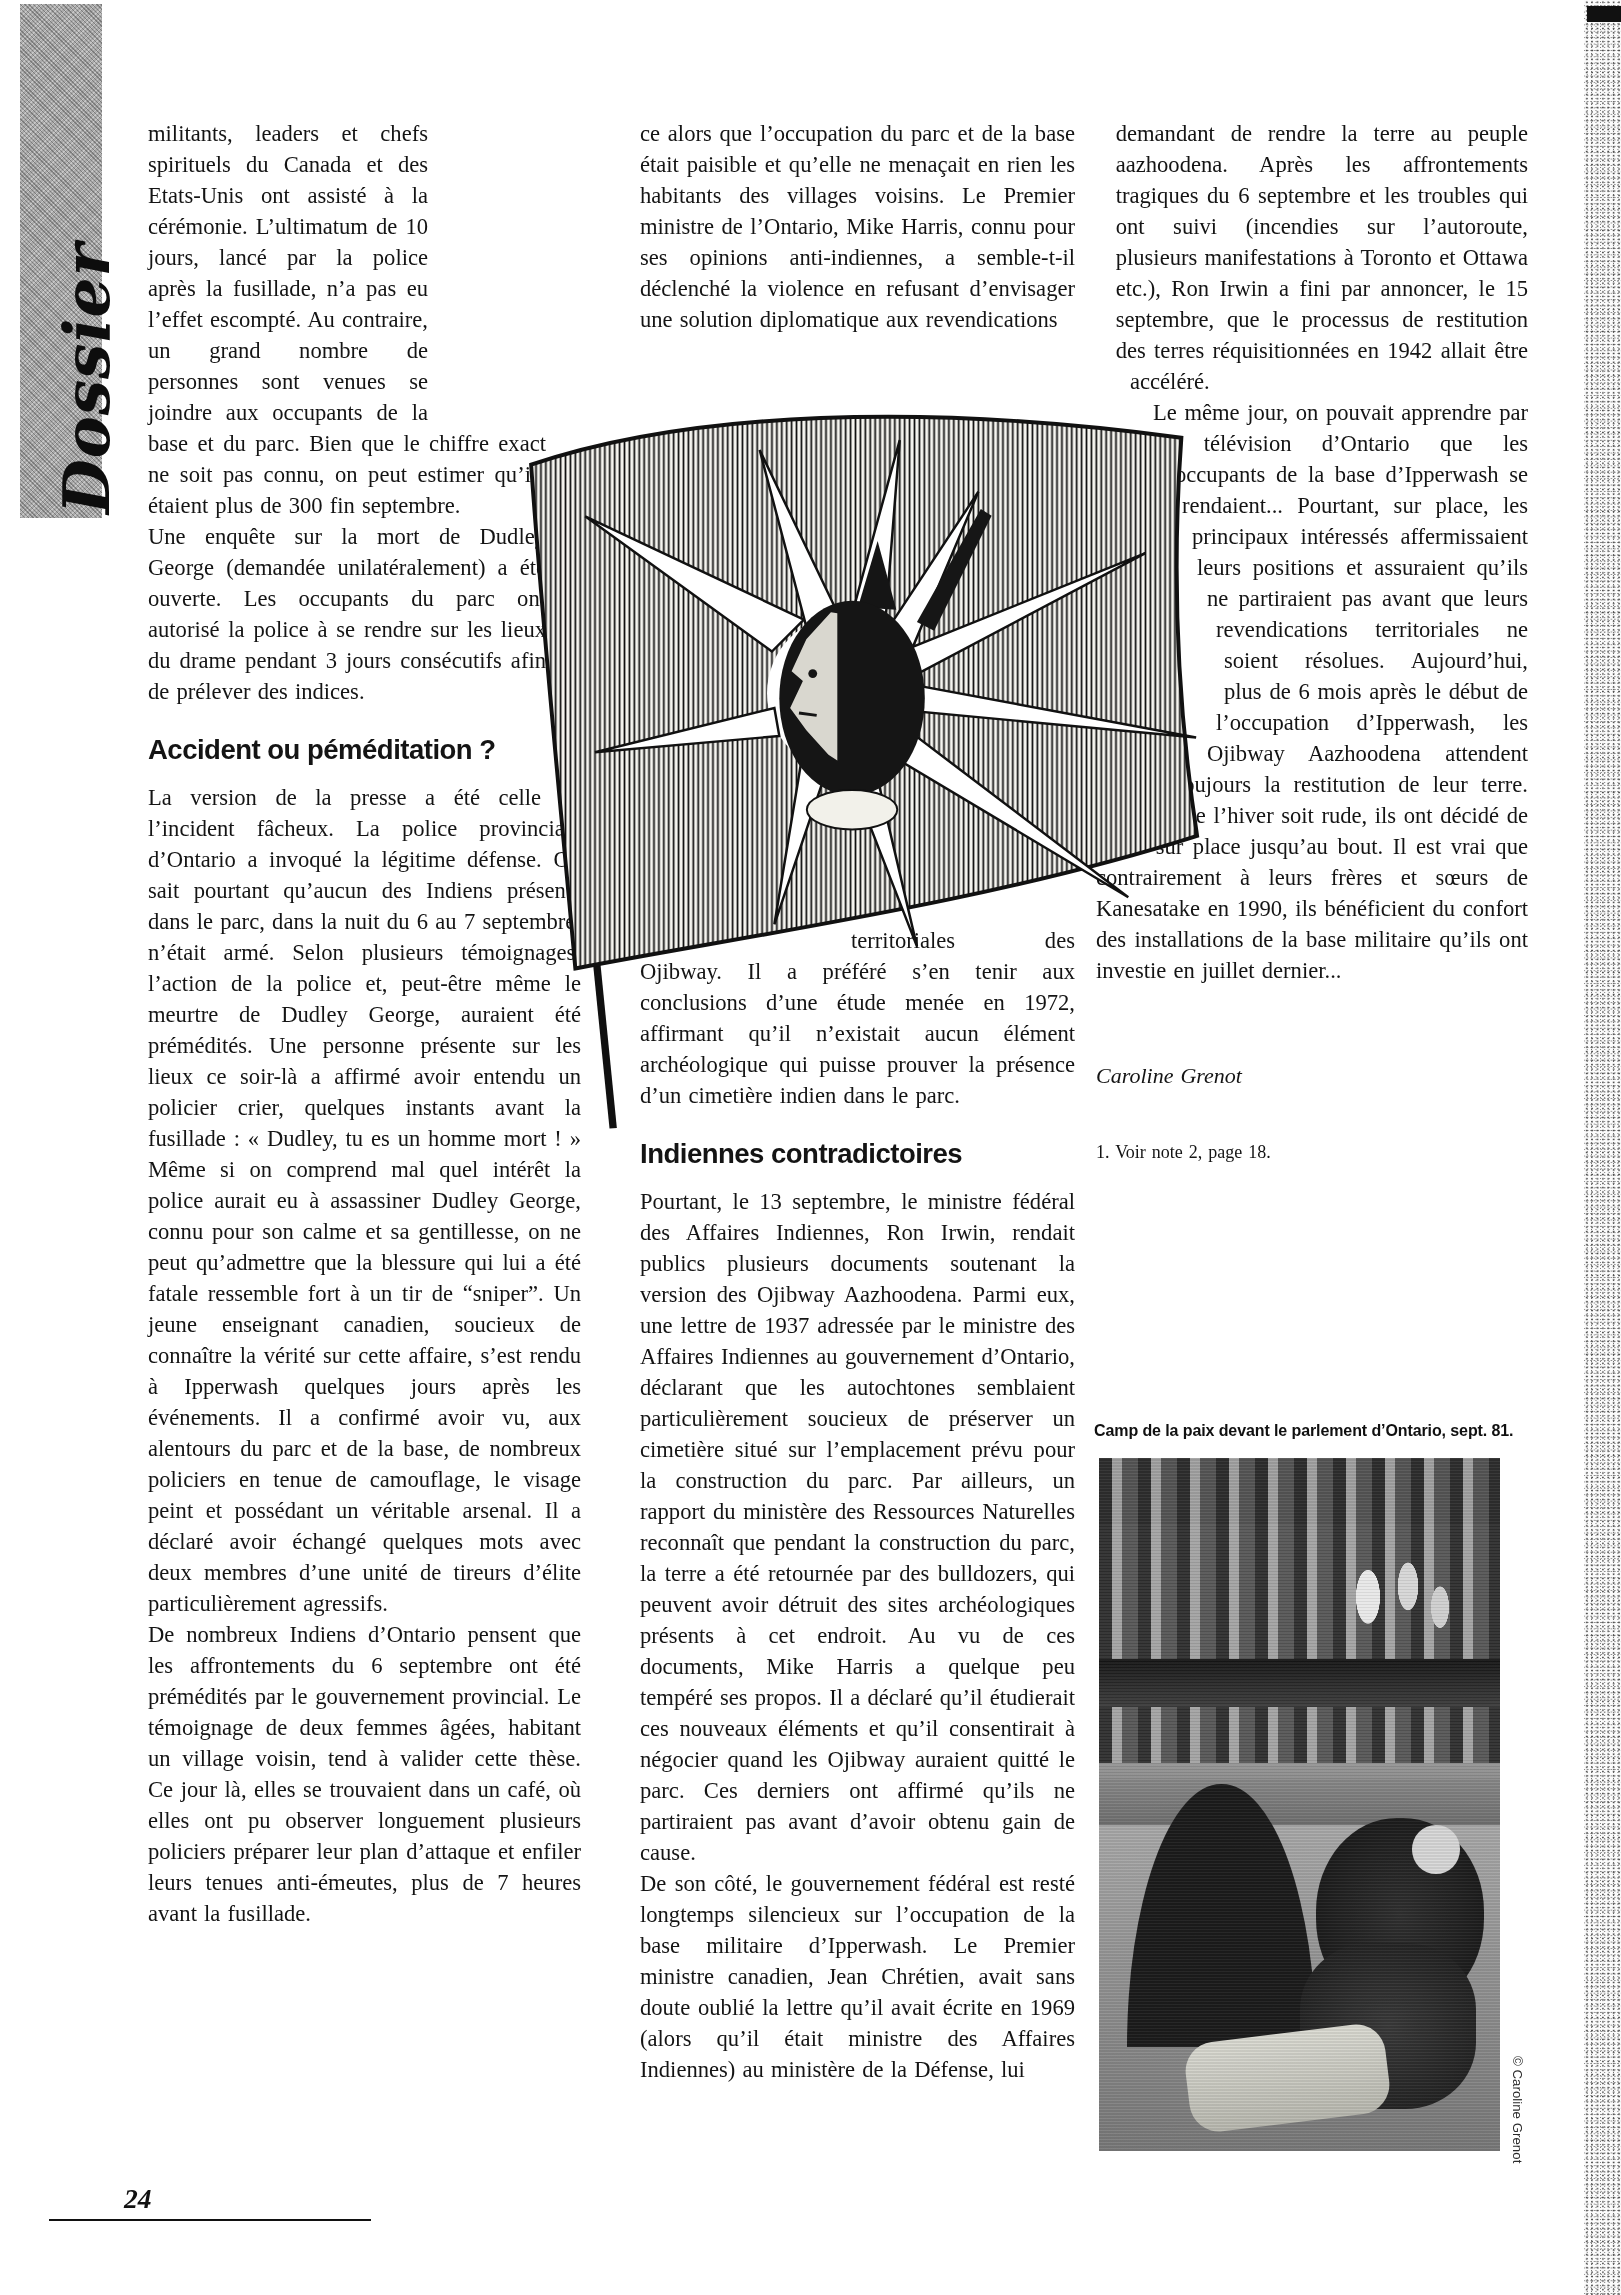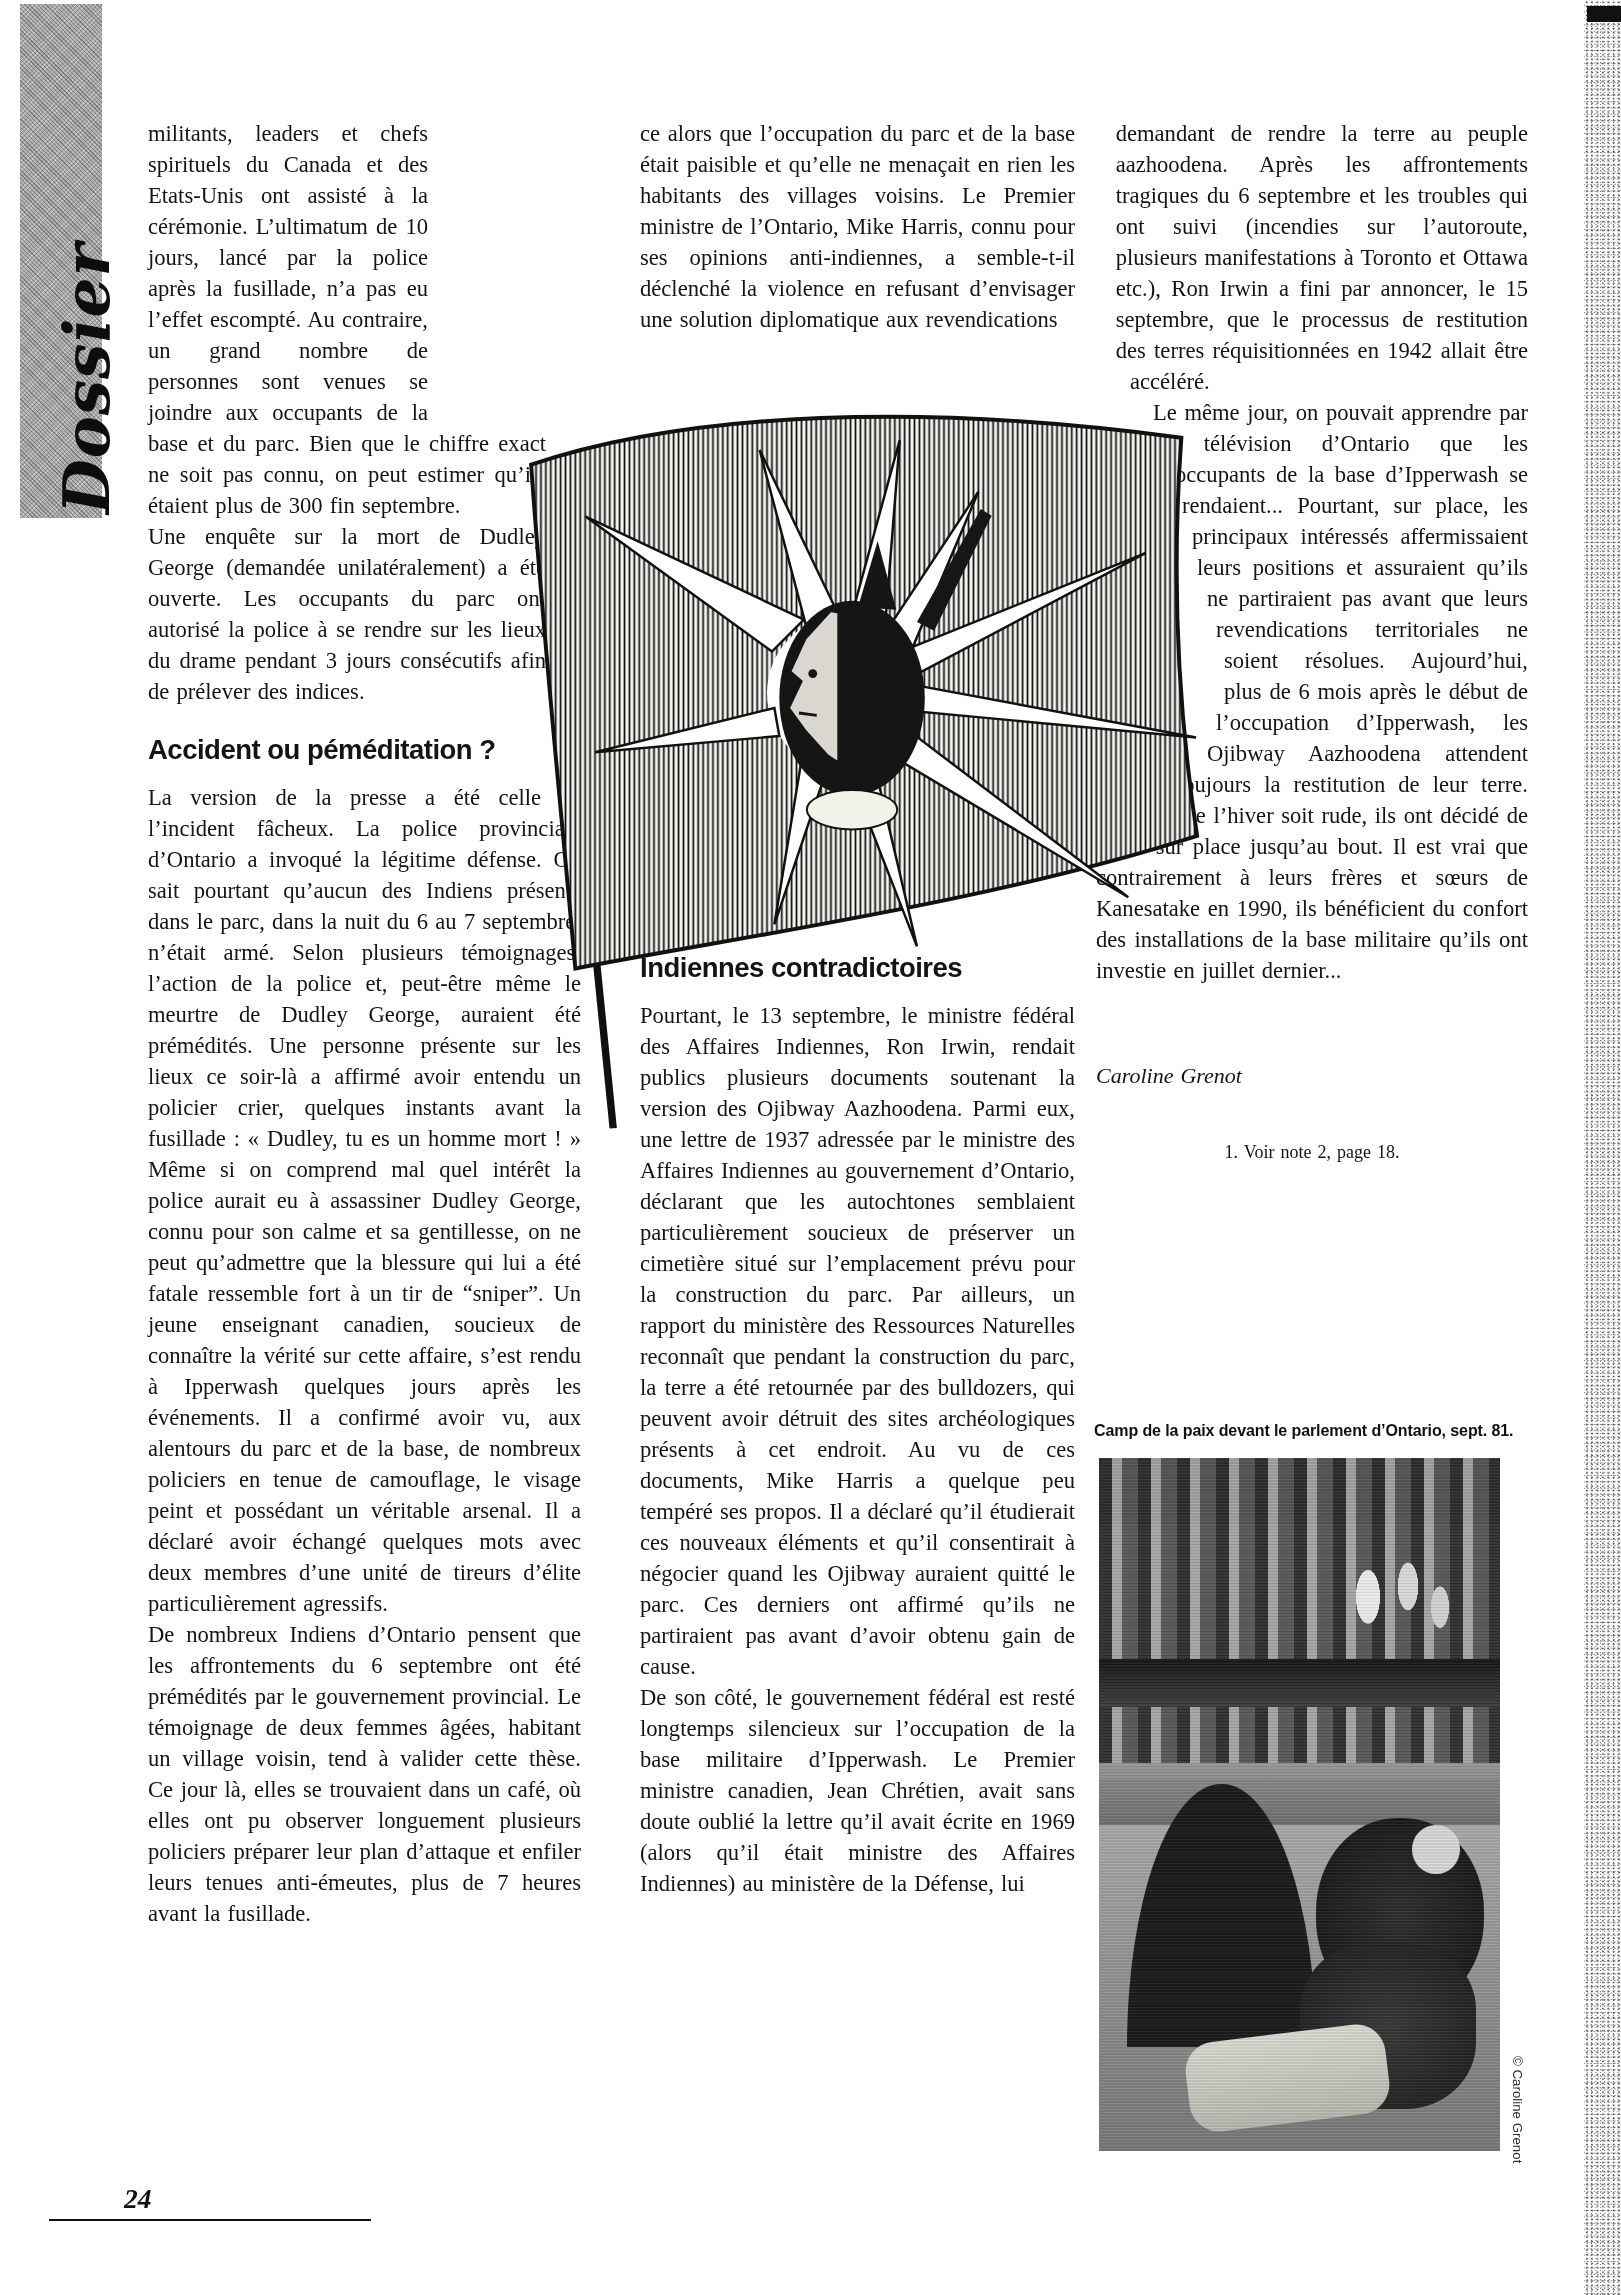--- a/index.html
+++ b/index.html
@@ -38,21 +38,21 @@
   .f2{width:35px;height:246px;}
   .s{height:31px;}
   .s1{width:19.7px;margin-top:216px;} .s2{width:19.7px;} .s3{width:34px;} .s4{width:57px;}
   .s5{width:61px;} .s6{width:79px;} .s7{width:86px;} .s8{width:96px;}
   .s9{width:101px;} .s10{width:111px;} .s11{width:120px;} .s12{width:128px;}
   .s13{width:120px;} .s14{width:111px;} .s15{width:81px;} .s16{width:27px;}
   .flag-gap{height:590px;}
   .indent-first{text-indent:211px;}
   .author{font-style:italic;font-size:22px;margin-top:74px !important;text-align:left;}
   .sources{font-style:italic;font-size:20.7px;line-height:28px;margin-top:14.8px !important;}
-  .notes{margin-top:49px;font-size:18px;line-height:24.6px;text-align:center;}
+  .notes{margin-top:49px;font-size:18px;line-height:24.6px;text-align:left;}
   .notes p{margin:0 0 3.9px 0;}
   
   .flag-wrap{position:absolute;left:484px;top:391px;width:743px;height:752px;}
   
   .photo-caption{
     position:absolute;left:1094px;top:1422px;width:438px;
     font-family:"Liberation Sans",sans-serif;font-weight:bold;font-size:16px;
     letter-spacing:-0.1px;white-space:nowrap;color:#101010;
   }
   .photo{
@@ -120,20 +120,21 @@
   <p>militants, leaders et chefs spirituels du Canada et des Etats-Unis ont assisté à la cérémonie. L’ultimatum de 10 jours, lancé par la police après la fusillade, n’a pas eu l’effet escompté. Au contraire, un grand nombre de personnes sont venues se joindre aux occupants de la base et du parc. Bien que le chiffre exact ne soit pas connu, on peut estimer qu’ils étaient plus de 300 fin septembre.</p>
   <p>Une enquête sur la mort de Dudley George (demandée unilatéralement)  a été ouverte. Les occupants du parc ont autorisé la police à se rendre sur les lieux du drame pendant 3 jours consécutifs afin de prélever des indices.</p>
   <h2>Accident ou péméditation ?</h2>
   <p>La version de la presse a été celle de l’incident fâcheux. La police provinciale  d’Ontario a invoqué la légitime défense. On sait pourtant qu’aucun des Indiens présents dans le parc, dans la nuit du 6 au 7 septembre, n’était armé. Selon plusieurs témoignages, l’action de la police et, peut-être même le meurtre de Dudley George, auraient été prémédités. Une personne présente sur les lieux ce soir-là a affirmé avoir entendu un policier crier, quelques instants avant la fusillade : « Dudley, tu es un homme mort ! » Même si on comprend mal quel intérêt la police aurait eu à assassiner Dudley George, connu pour son calme et sa gentillesse, on ne peut qu’admettre que la blessure qui lui a été fatale ressemble fort à un tir de “sniper”. Un jeune enseignant canadien, soucieux de connaître la vérité sur cette affaire, s’est rendu à Ipperwash quelques jours après les événements. Il a confirmé avoir vu, aux alentours du parc et de la base, de nombreux policiers en tenue de camouflage, le visage peint et possédant un véritable arsenal. Il a déclaré avoir échangé quelques mots avec deux membres d’une unité de tireurs d’élite particulièrement agressifs.</p>
   <p>De nombreux Indiens d’Ontario pensent que les affrontements du 6 septembre ont été prémédités par le gouvernement provincial. Le témoignage de deux femmes âgées, habitant un village voisin, tend à valider cette thèse. Ce jour là, elles se trouvaient dans un café, où elles ont pu observer longuement plusieurs policiers préparer leur plan d’attaque et enfiler leurs tenues anti-émeutes, plus de 7 heures avant la fusillade.</p>
 </div>
 
 <div class="col col-2">
   <p>ce alors que l’occupation du parc et de la base était paisible et qu’elle ne menaçait en rien les habitants des villages voisins. Le Premier ministre de l’Ontario, Mike Harris, connu pour ses opinions anti-indiennes, a semble-t-il déclenché la violence en refusant d’envisager une solution diplomatique aux revendications</p>
   <div class="flag-gap"></div>
+  <p class="indent-first">territoriales des Ojibway. Il a préféré s’en tenir aux conclusions d’une étude menée en 1972, affirmant qu’il n’existait aucun élément archéologique qui puisse prouver la présence d’un cimetière indien dans le parc.</p>
   <h2>Indiennes contradictoires</h2>
   <p>Pourtant, le 13 septembre, le ministre fédéral des Affaires Indiennes, Ron Irwin, rendait publics plusieurs documents soutenant la version des Ojibway Aazhoodena. Parmi eux, une lettre de 1937 adressée par le ministre des Affaires Indiennes au gouvernement d’Ontario, déclarant que les autochtones semblaient particulièrement soucieux de préserver un cimetière situé sur l’emplacement prévu pour la construction du parc. Par ailleurs, un rapport du ministère des Ressources Naturelles reconnaît que pendant la construction du parc, la terre a été retournée par des bulldozers, qui peuvent avoir détruit des sites archéologiques présents à cet endroit. Au vu de ces documents, Mike Harris a quelque peu tempéré ses propos. Il a déclaré qu’il étudierait ces nouveaux éléments et qu’il consentirait à négocier quand les Ojibway auraient quitté le parc. Ces derniers ont affirmé qu’ils ne partiraient pas avant d’avoir obtenu gain de cause.</p>
   <p>De son côté, le gouvernement fédéral est resté longtemps silencieux sur l’occupation de la base militaire d’Ipperwash. Le Premier ministre canadien, Jean Chrétien, avait sans doute oublié la lettre qu’il avait écrite en 1969 (alors qu’il était ministre des Affaires Indiennes) au ministère de la Défense, lui</p>
 </div>
 
 <div class="col col-3">
   <div class="fl s s1"></div>
   <div class="fl s s2"></div>
   <div class="fl s s3"></div>
   <div class="fl s s4"></div>

